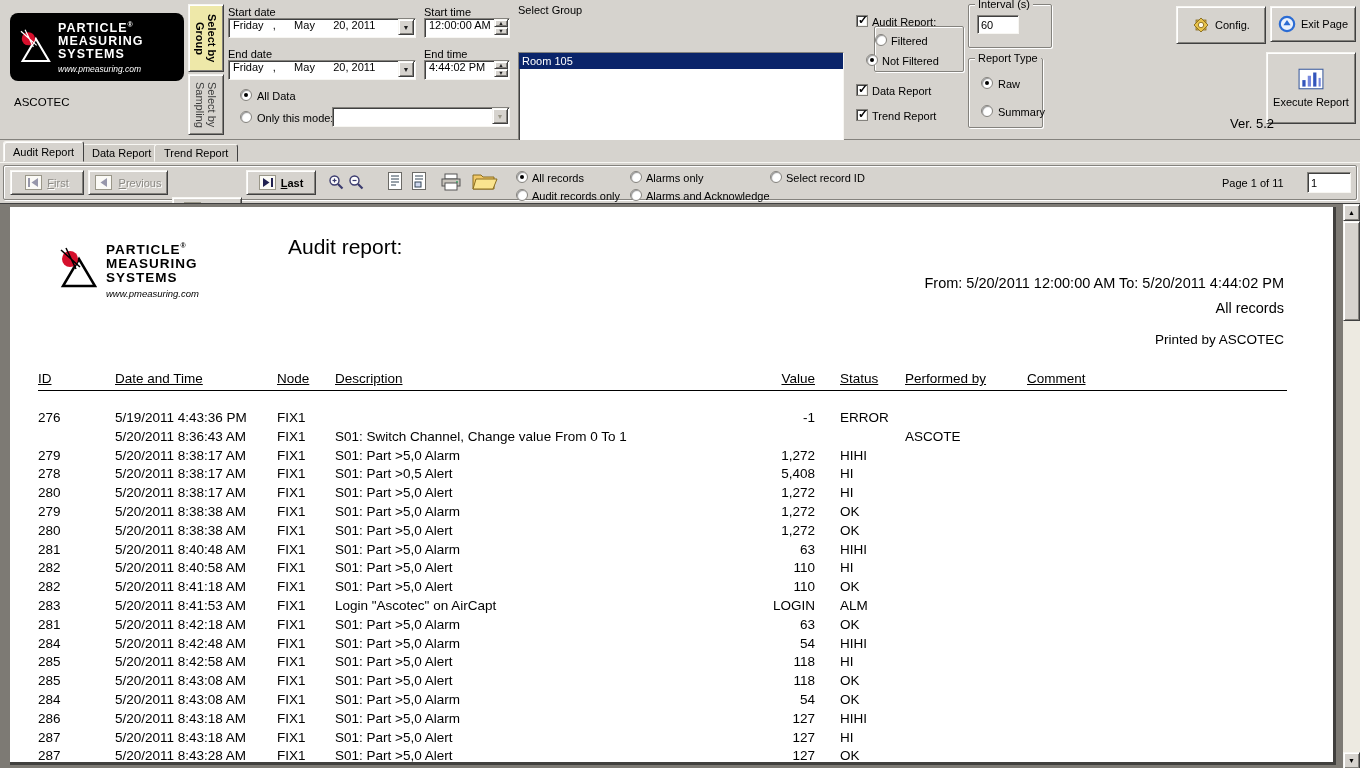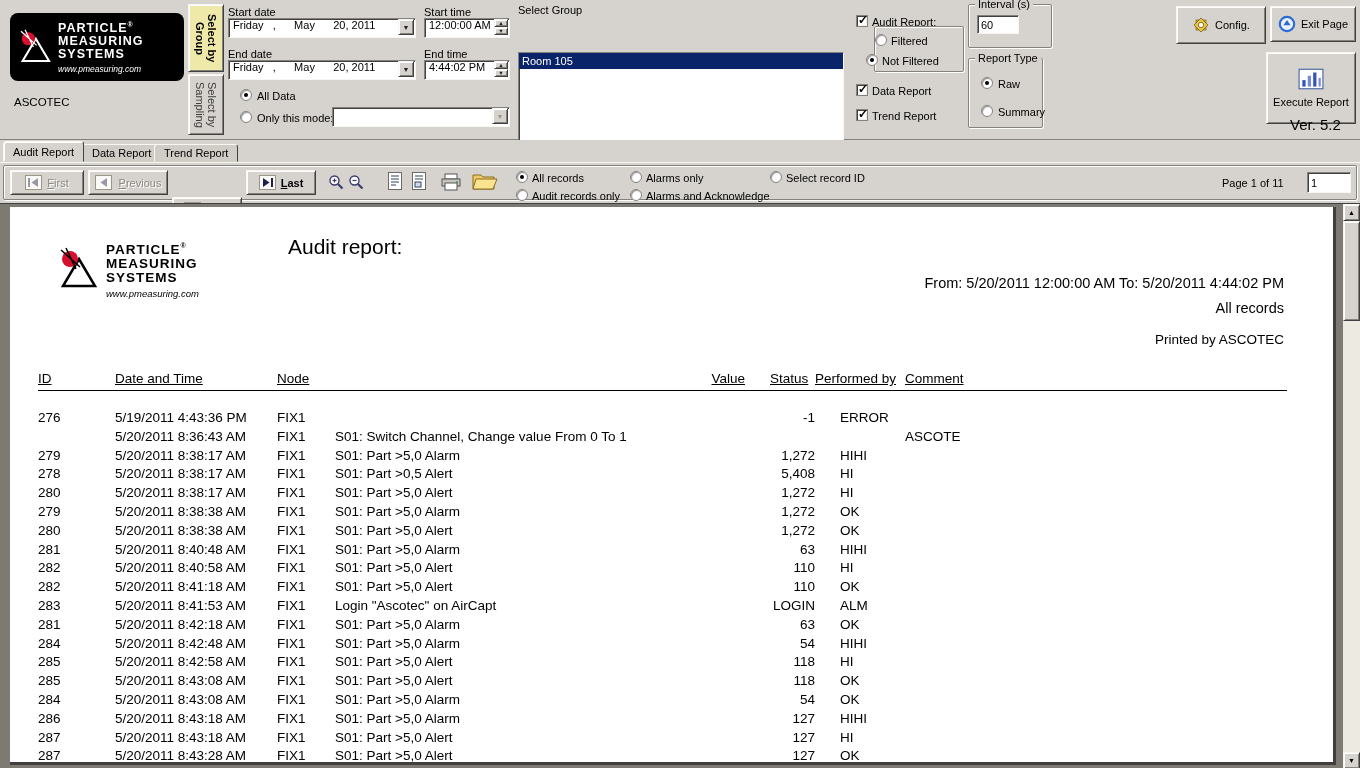--- a/index.html
+++ b/index.html
@@ -215,21 +215,21 @@
     <div class="hbtn hbtn-col raised" style="left:1266px;top:52px;width:90px;height:72px;">
       <svg width="26" height="22" viewBox="0 0 24 20">
         <rect x="1" y="1" width="22" height="18" fill="#ffffff" stroke="#405f9f"></rect>
         <rect x="4" y="11" width="3" height="6" fill="#3355bb"></rect>
         <rect x="9" y="7" width="3" height="10" fill="#7788dd"></rect>
         <rect x="14" y="4" width="3" height="13" fill="#3355bb"></rect>
         <rect x="19" y="9" width="2" height="8" fill="#7788dd"></rect>
       </svg>
       <span>Execute Report</span>
     </div>
-    <div class="lbl" style="left:1290px;top:116px;font-size:15px;">Ver. 5.2</div>
+    <div class="lbl" style="left:1230px;top:116px;font-size:13px;">Ver. 5.2</div>
   </div>
 
   <div id="tabstrip">
     <div class="tab active" style="left:3px;">
         <span>Audit Report</span>
       </div>
     <div class="tab inactive" style="left:82px;">
         <span>Data Report</span>
       </div>
     <div class="tab inactive" style="left:154px;">
@@ -358,20 +358,21 @@
 
       <div id="report-title">Audit report:</div>
       <div class="meta" style="top:68px;font-size:14.5px;">From: 5/20/2011 12:00:00 AM To: 5/20/2011 4:44:02 PM</div>
       <div class="meta" style="top:93px;font-size:14.5px;">All records</div>
       <div class="meta" style="top:125px;font-size:13.5px;">Printed by ASCOTEC</div>
 
       <div class="thead">
         <span>ID</span>
         <span>Date and Time</span>
         <span>Node</span>
+        <span>Description</span>
         <span class="c-val">Value</span>
         <span class="c-status">Status</span>
         <span>Performed by</span>
         <span>Comment</span>
       </div>
 
       <div class="tbody">
           <div class="trow">
     <span>276</span>
     <span>5/19/2011 4:43:36 PM</span>

